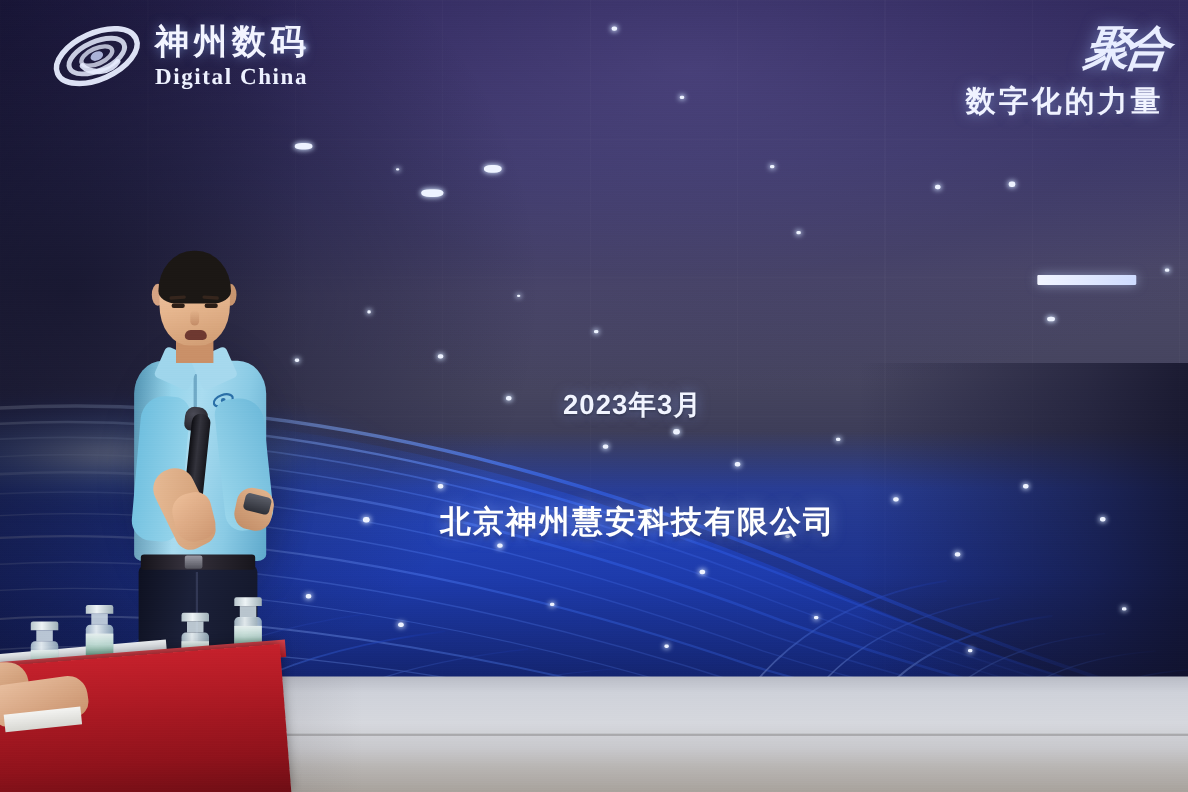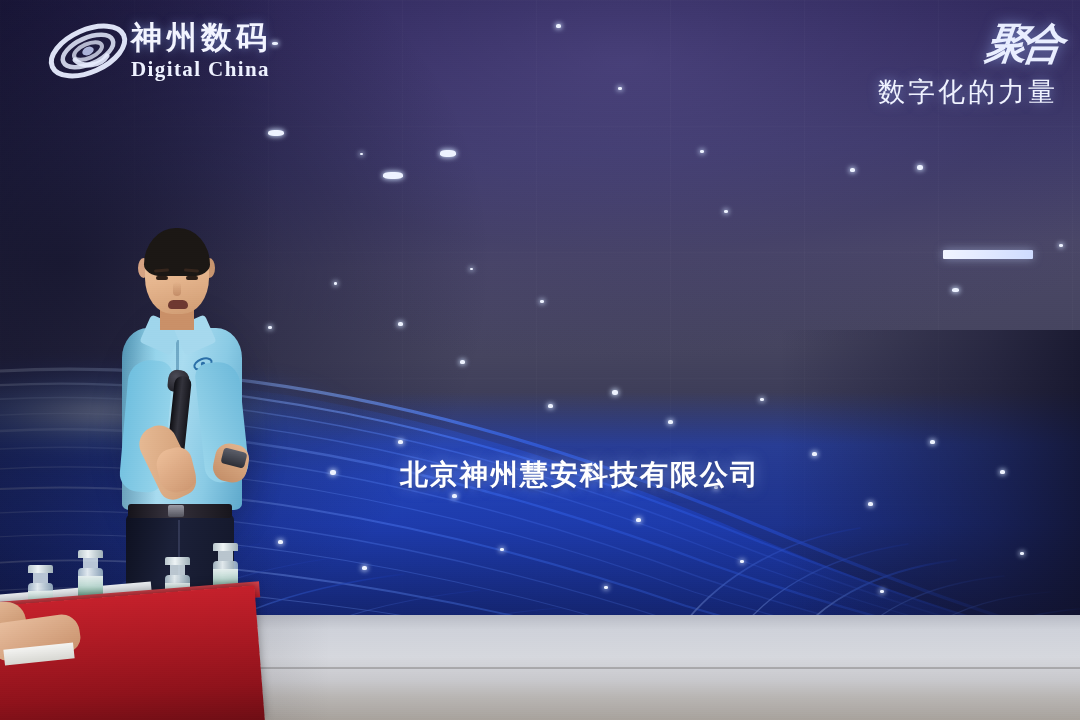--- a/index.html
+++ b/index.html
@@ -77,33 +77,33 @@
     text-shadow:0 0 14px rgba(160,190,255,.6), 0 2px 4px rgba(20,30,90,.6);
     padding-left:80px;
   }
   #accent-bar {
     position:absolute; right:47px; top:250px; width:90px; height:9px;
     background:linear-gradient(to right,#f2f5ff,#cfdcff); border-radius:1px;
     box-shadow:0 0 10px rgba(200,220,255,.5);
   }
 
   
-  #logo-left { position:absolute; left:45px; top:18px; display:flex; align-items:center; }
+  #logo-left { position:absolute; left:45px; top:18px; display:flex; align-items:center; gap:10px; }
   #dc-swirl { width:86px; height:66px; }
   #logo-left-text { line-height:1; }
   #dc-cn { font-size:31px; font-weight:700; color:#f3f5ff; letter-spacing:4px;
            text-shadow:0 0 10px rgba(150,180,255,.5); }
   #dc-en { font-size:21px; font-weight:700; color:#eef2ff; letter-spacing:1.4px; margin-top:6px;
            font-family:"Liberation Serif","DejaVu Serif",serif; }
 
   #logo-right { position:absolute; right:22px; top:16px; text-align:right; }
   #juhe { font-size:42px; font-weight:700; color:#e9eeff; letter-spacing:-6px;
           font-family:"DejaVu Serif",serif; font-style:italic;
           text-shadow:0 0 14px rgba(160,190,255,.55); transform:skewX(-7deg); display:inline-block; }
-  #juhe-sub { font-size:27px; font-weight:400; color:#f0f3ff; letter-spacing:3px; margin-top:2px;
+  #juhe-sub { font-size:27px; font-weight:700; color:#f0f3ff; letter-spacing:3px; margin-top:2px;
               text-shadow:0 0 12px rgba(160,190,255,.5);margin-left:32px; }
 
   
   #floor {
     position:absolute; left:0; top:615px; width:1080px; height:105px;
     background:linear-gradient(to bottom,#b9bcc6 0%, #cfd2da 14%, #d6d8de 40%, #c9c9cd 62%, #b9b6b4 78%, #a8a29c 100%);
   }
   #floor-seam { position:absolute; left:0; top:52px; width:1080px; height:2px;
                 background:rgba(120,118,120,.45); }
   #floor-left-shadow { position:absolute; left:0; top:0; width:330px; height:105px;
@@ -318,20 +318,21 @@
         <div class="particle" style="left: 1000px; top: 470px; width: 5px; height: 4px;"></div>
         <div class="particle" style="left: 278px; top: 540px; width: 5px; height: 4px;"></div>
         <div class="particle" style="left: 362px; top: 566px; width: 5px; height: 4px;"></div>
         <div class="particle" style="left: 500px; top: 548px; width: 4px; height: 3px;"></div>
         <div class="particle" style="left: 604px; top: 586px; width: 4px; height: 3px;"></div>
         <div class="particle" style="left: 740px; top: 560px; width: 4px; height: 3px;"></div>
         <div class="particle" style="left: 880px; top: 590px; width: 4px; height: 3px;"></div>
         <div class="particle" style="left: 1020px; top: 552px; width: 4px; height: 3px;"></div>
       </div>
 
+    <div id="slide-date">2023年3月</div>
     <div id="slide-company">北京神州慧安科技有限公司</div>
     <div id="accent-bar"></div>
 
     <div id="logo-left">
       <svg id="dc-swirl" viewBox="0 0 86 66">
         <g fill="none" stroke="#e8edff" stroke-linecap="round">
           <ellipse cx="43" cy="33" rx="39" ry="21" transform="rotate(-24 43 33)" stroke-width="5" opacity=".95"></ellipse>
           <ellipse cx="43" cy="33" rx="27" ry="13" transform="rotate(-24 43 33)" stroke-width="4.5" opacity=".85"></ellipse>
           <ellipse cx="43" cy="33" rx="15" ry="7" transform="rotate(-24 43 33)" stroke-width="4" opacity=".75"></ellipse>
           <path d="M30 42 C38 50 56 48 62 38" stroke-width="5" opacity=".9"></path>

